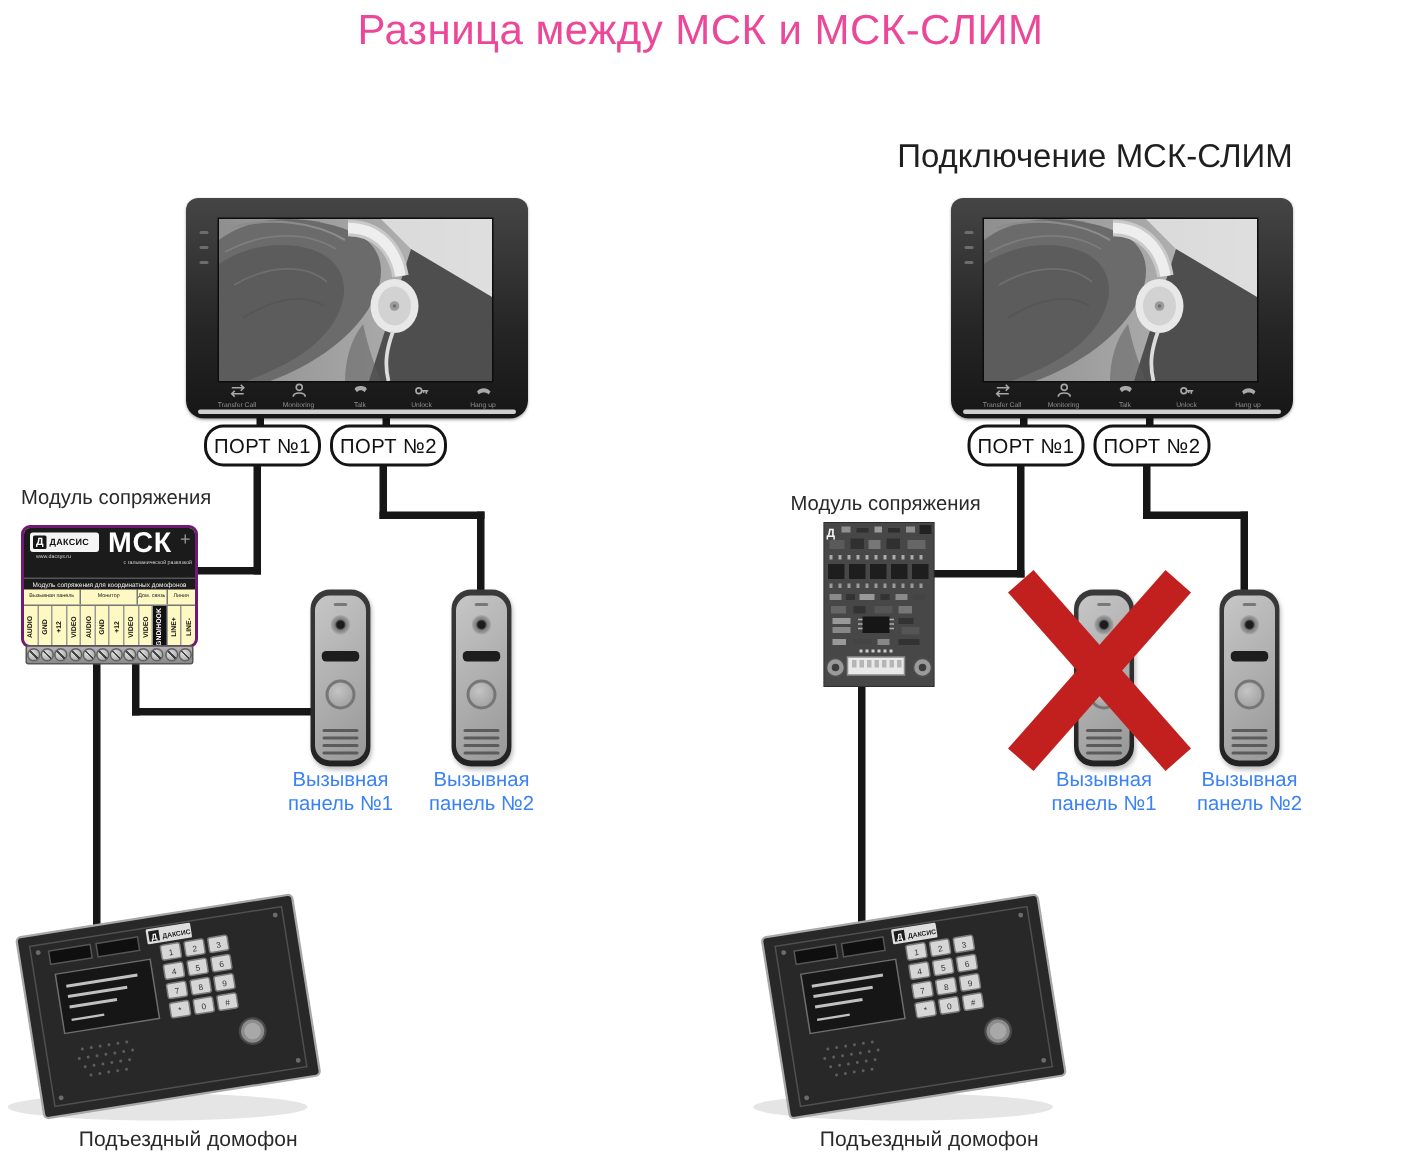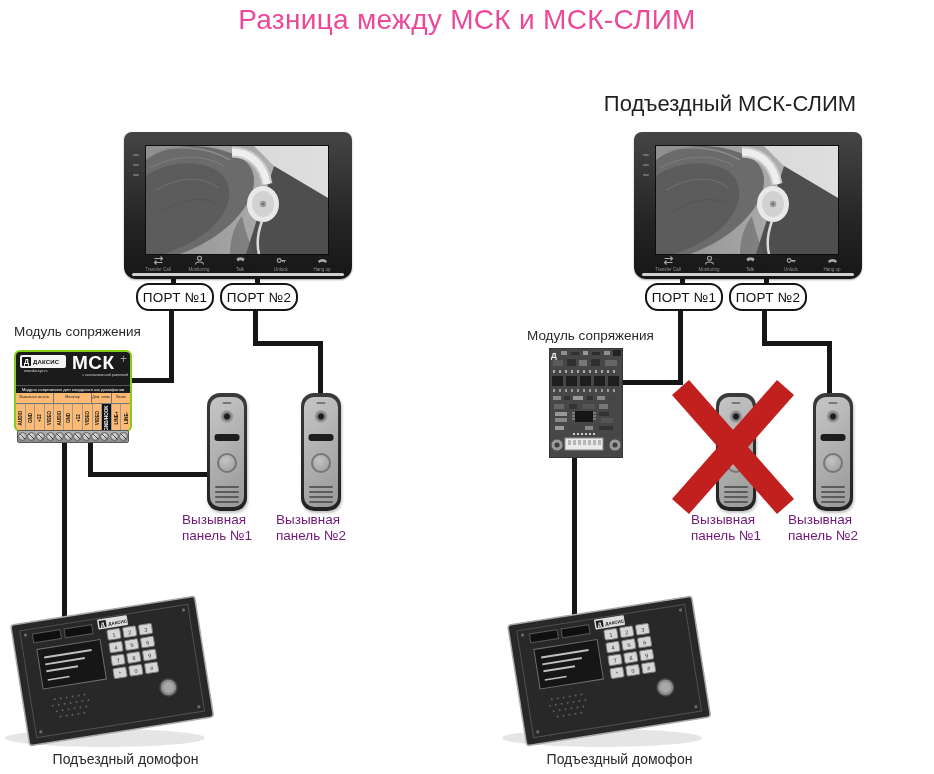--- a/index.html
+++ b/index.html
@@ -20,24 +20,24 @@
   .icon-row{position:absolute;left:14px;right:10px;top:123px;height:17px;display:flex;justify-content:space-between;}
   .micon-wrap{display:flex;flex-direction:column;align-items:center;width:40px;}
   .micon{width:11px;height:11px;}
   .micon-label{font-size:4.5px;color:#8f8f8f;white-space:nowrap;margin-top:1px;}
   .mstrip{position:absolute;left:8px;top:141px;width:212px;height:2.5px;background:#cfcfcf;border-radius:2px;}
   
   .port{width:74px;height:24px;border:2px solid #141414;border-radius:13px;background:#fff;
         display:flex;align-items:center;justify-content:center;font-size:13.5px;color:#111;letter-spacing:.3px;}
   
   .cap{font-size:13.5px;color:#2a2a2a;}
-  .panel-cap{width:90px;font-size:13.5px;line-height:1.2;color:#701a75;}
+  .panel-cap{width:90px;text-align:center;font-size:13.5px;line-height:1.2;color:#3b82f6;}
   .intercom-cap{width:175px;text-align:center;font-size:14px;color:#2a2a2a;}
   
-  .msk{width:118px;height:82px;border:2px solid #84cc16;border-radius:6px;background:#fdba74;box-sizing:border-box;overflow:hidden;}
+  .msk{width:118px;height:82px;border:2px solid #701a75;border-radius:6px;background:#fef9c3;box-sizing:border-box;overflow:hidden;}
   .msk-head{position:relative;height:41px;background:#1b1b1b;color:#fff;}
   .logo-box{position:absolute;left:4px;top:3px;width:46px;height:13px;background:#f4f4f4;border-radius:2px;
             display:flex;align-items:center;gap:2px;padding-left:2px;box-sizing:border-box;}
   .logo-d{width:9px;height:9px;background:#161616;color:#fff;font-size:7px;font-weight:bold;
           display:flex;align-items:center;justify-content:center;border-radius:1px;}
   .logo-brand{font-size:6px;font-weight:bold;color:#111;letter-spacing:.2px;}
   .logo-site{position:absolute;left:8px;top:17px;font-size:3.5px;color:#d8d8d8;}
   .msk-model{position:absolute;left:56px;top:0px;font-size:19px;font-weight:bold;letter-spacing:.5px;}
   .msk-note{position:absolute;left:40px;top:21px;width:72px;text-align:right;font-size:3.5px;color:#cfcfcf;}
   .msk-desc{position:absolute;left:0;bottom:1px;width:100%;text-align:center;font-size:4.3px;color:#f0f0f0;
@@ -72,21 +72,21 @@
   .dp-grille{position:absolute;left:50%;transform:translateX(-50%);top:89px;display:flex;flex-direction:column;gap:3px;}
   .dp-grille i{display:block;width:24px;height:2px;background:#5b5b5b;border-radius:1px;}
   svg text{font-family:"Liberation Sans","DejaVu Sans",sans-serif;}
 </style>
 </head>
 <body>
 
 <div id="stage">
 
   <div class="abs title">Разница между МСК и МСК-СЛИМ</div>
-  <div class="abs col-head" style="left:580px;width:300px;">Подъездный МСК-СЛИМ</div>
+  <div class="abs col-head" style="left:580px;width:300px;">Подключение МСК-СЛИМ</div>
 
   <div class="wire" style="left:171px;top:278px;width:5px;height:6px;"></div>
   <div class="wire" style="left:255px;top:278px;width:5px;height:6px;"></div>
   <div class="wire" style="left:169px;top:306px;width:5px;height:77px;"></div>
   <div class="wire" style="left:128px;top:378px;width:46px;height:5px;"></div>
   <div class="wire" style="left:253px;top:306px;width:5px;height:40px;"></div>
   <div class="wire" style="left:253px;top:341px;width:70px;height:5px;"></div>
   <div class="wire" style="left:318px;top:341px;width:5px;height:56px;"></div>
   <div class="wire" style="left:62px;top:441px;width:5px;height:183px;"></div>
   <div class="wire" style="left:88px;top:441px;width:5px;height:36px;"></div>

